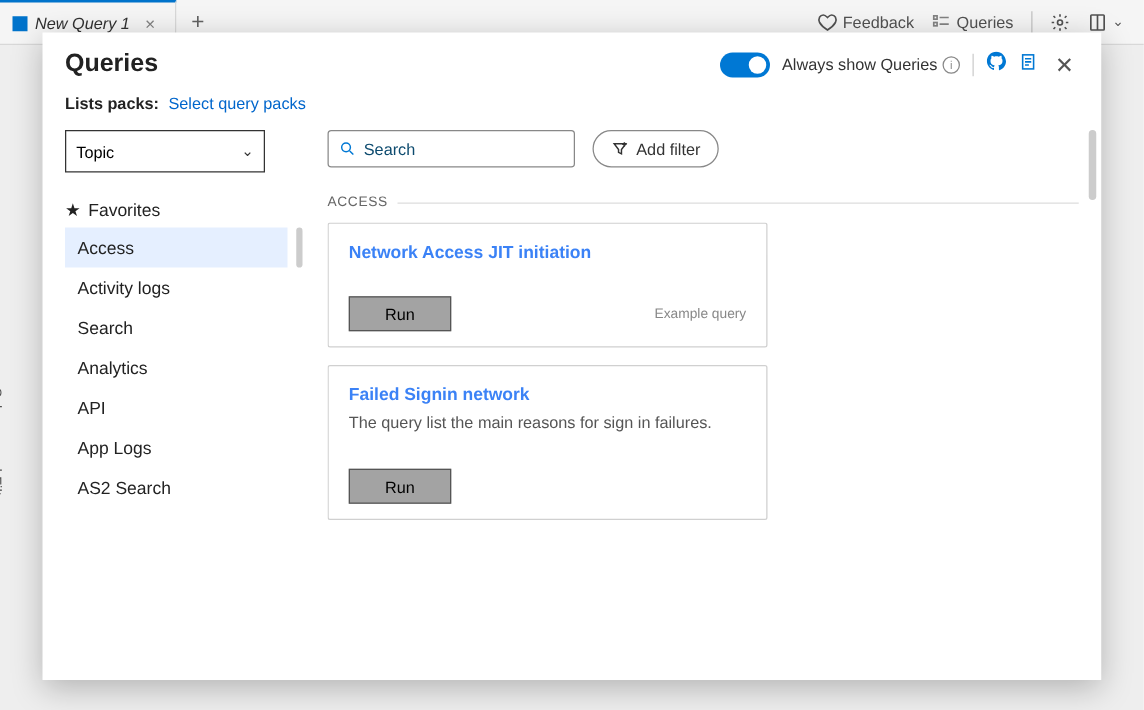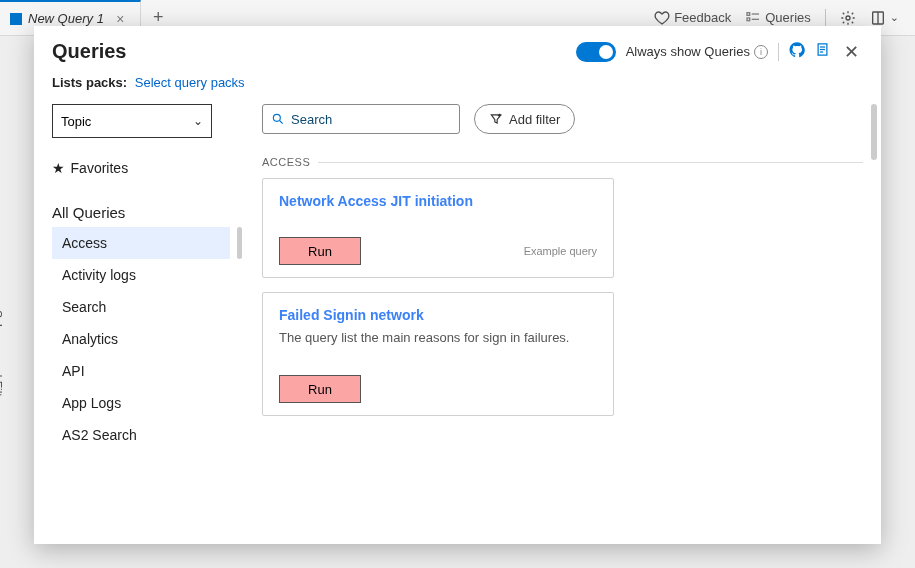--- a/index.html
+++ b/index.html
@@ -56,21 +56,21 @@
   .search-box { width:198px; height:30px; border:1px solid #888; border-radius:3px; display:flex; align-items:center; gap:6px; padding:0 8px; font-size:13px; color:#0c4a6e; }
   .search-box svg { width:14px; height:14px; }
   .addfilter { height:30px; border:1px solid #888; border-radius:16px; padding:0 14px; display:flex; align-items:center; gap:6px; font-size:13px; color:#333; cursor:pointer; }
   .section-label { margin-top:22px; font-size:11px; letter-spacing:0.5px; color:#666; display:flex; align-items:center; gap:8px; }
   .section-label .line { flex:1; height:1px; background:#ddd; }
   .cards { margin-top:10px; display:flex; flex-direction:column; gap:14px; overflow:hidden; }
   .card { width:352px; border:1px solid #d0d0d0; border-radius:2px; padding:14px 16px 12px 16px; display:flex; flex-direction:column; }
   .card-title { font-size:14px; font-weight:600; color:#3b82f6; }
   .card-desc { font-size:13px; color:#555; margin-top:6px; line-height:1.4; }
   .card-foot { display:flex; align-items:center; margin-top:28px; }
-  .run-btn { width:82px; height:28px; border:1px solid #555; background:#fca5a5; font-size:13px; cursor:pointer; }
+  .run-btn { width:82px; height:28px; border:1px solid #555; background:#a3a3a3; font-size:13px; cursor:pointer; }
   .example { margin-left:auto; font-size:11px; color:#888; }
   .right-scroll { position:absolute; right:-14px; top:0; width:6px; height:56px; background:#ccc; border-radius:3px; }
 </style>
 </head>
 <body>
 
 <div class="bg-tabbar">
   <div class="bg-tab">
     <span class="cube"></span>
     <span>New Query 1</span>
@@ -147,21 +147,20 @@
   <div class="modal-body">
     <div class="left-col">
       <div class="topic-select">
         <span>Topic</span>
         <span class="chevron">⌄</span>
       </div>
       <div class="fav-row">
         <span class="star">★</span>
         <span>Favorites</span>
       </div>
-      <div class="allq">All Queries</div>
       <div class="cat-list">
         <div class="cat-item selected">Access</div>
         <div class="cat-item">Activity logs</div>
         <div class="cat-item">Search</div>
         <div class="cat-item">Analytics</div>
         <div class="cat-item">API</div>
         <div class="cat-item">App Logs</div>
         <div class="cat-item">AS2 Search</div>
         <div class="cat-scroll"></div>
       </div>

